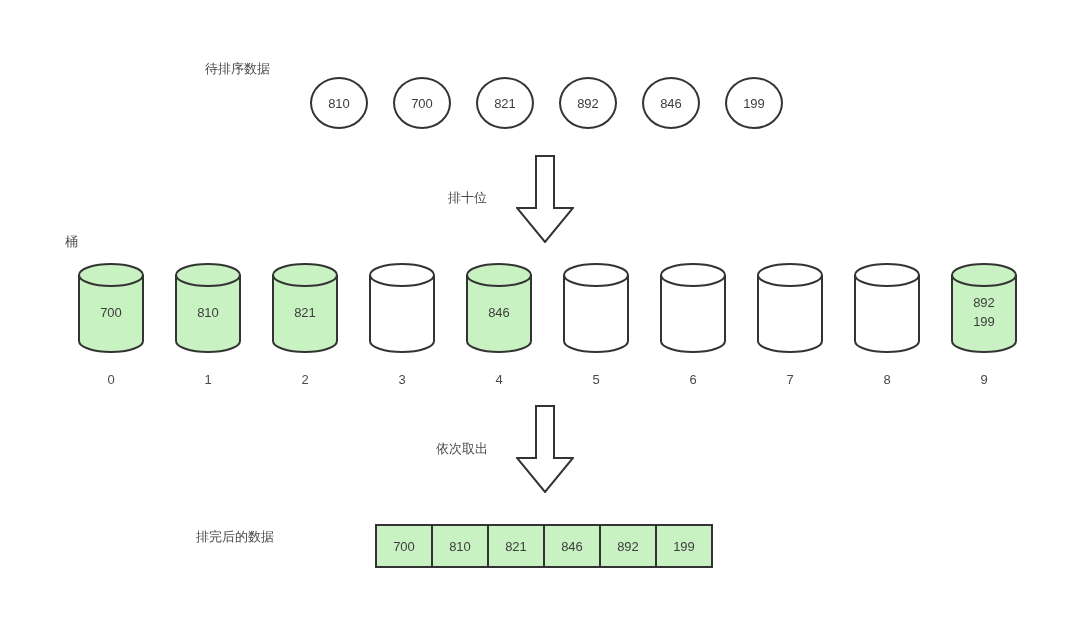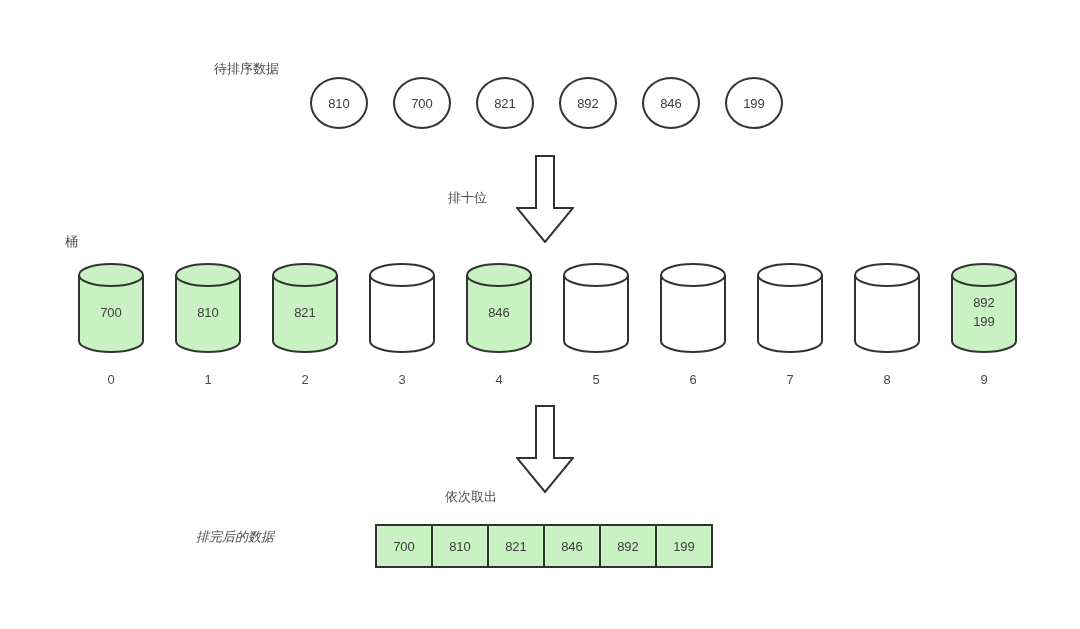--- a/index.html
+++ b/index.html
@@ -42,21 +42,21 @@
     display:flex; align-items:center; justify-content:center;
     font-size:13px; color:#3d3d3d;
   }
   .cell:first-child { margin-left:0; }
 </style>
 </head>
 <body>
 
 <div class="stage">
 
-  <div class="lbl" style="left:214px; top:60px;">待排序数据</div>
+  <div class="lbl" style="left:205px; top:60px;">待排序数据</div>
 
   <div class="circle" style="left:310px;">
       <span>810</span>
     </div>
   <div class="circle" style="left:393px;">
       <span>700</span>
     </div>
   <div class="circle" style="left:476px;">
       <span>821</span>
     </div>
@@ -181,26 +181,26 @@
         <path d="M2,13 L2,79 A32,11 0 0 0 66,79 L66,13"></path>
         <ellipse cx="34" cy="13" rx="32" ry="11"></ellipse>
       </svg>
     <div class="bucket-values">
         <span>892</span>
         <span>199</span>
       </div>
     <div class="bucket-index">9</div>
   </div>
 
-  <div class="lbl" style="left:445px; top:440px;margin-top:48px;">依次取出</div>
+  <div class="lbl" style="left:436px; top:440px;">依次取出</div>
   <svg class="arrow" style="top:405px;" viewBox="0 0 58 88">
     <polygon points="20,1 38,1 38,53 57,53 29,87 1,53 20,53"></polygon>
   </svg>
 
-  <div class="lbl" style="left:196px; top:528px;font-style:italic;">排完后的数据</div>
+  <div class="lbl" style="left:196px; top:528px;">排完后的数据</div>
   <div class="array">
     <div class="cell" style="background: rgb(201, 242, 194);">700</div>
     <div class="cell" style="background: rgb(201, 242, 194);">810</div>
     <div class="cell" style="background: rgb(201, 242, 194);">821</div>
     <div class="cell" style="background: rgb(201, 242, 194);">846</div>
     <div class="cell" style="background: rgb(201, 242, 194);">892</div>
     <div class="cell" style="background: rgb(201, 242, 194);">199</div>
   </div>
 
 </div>

